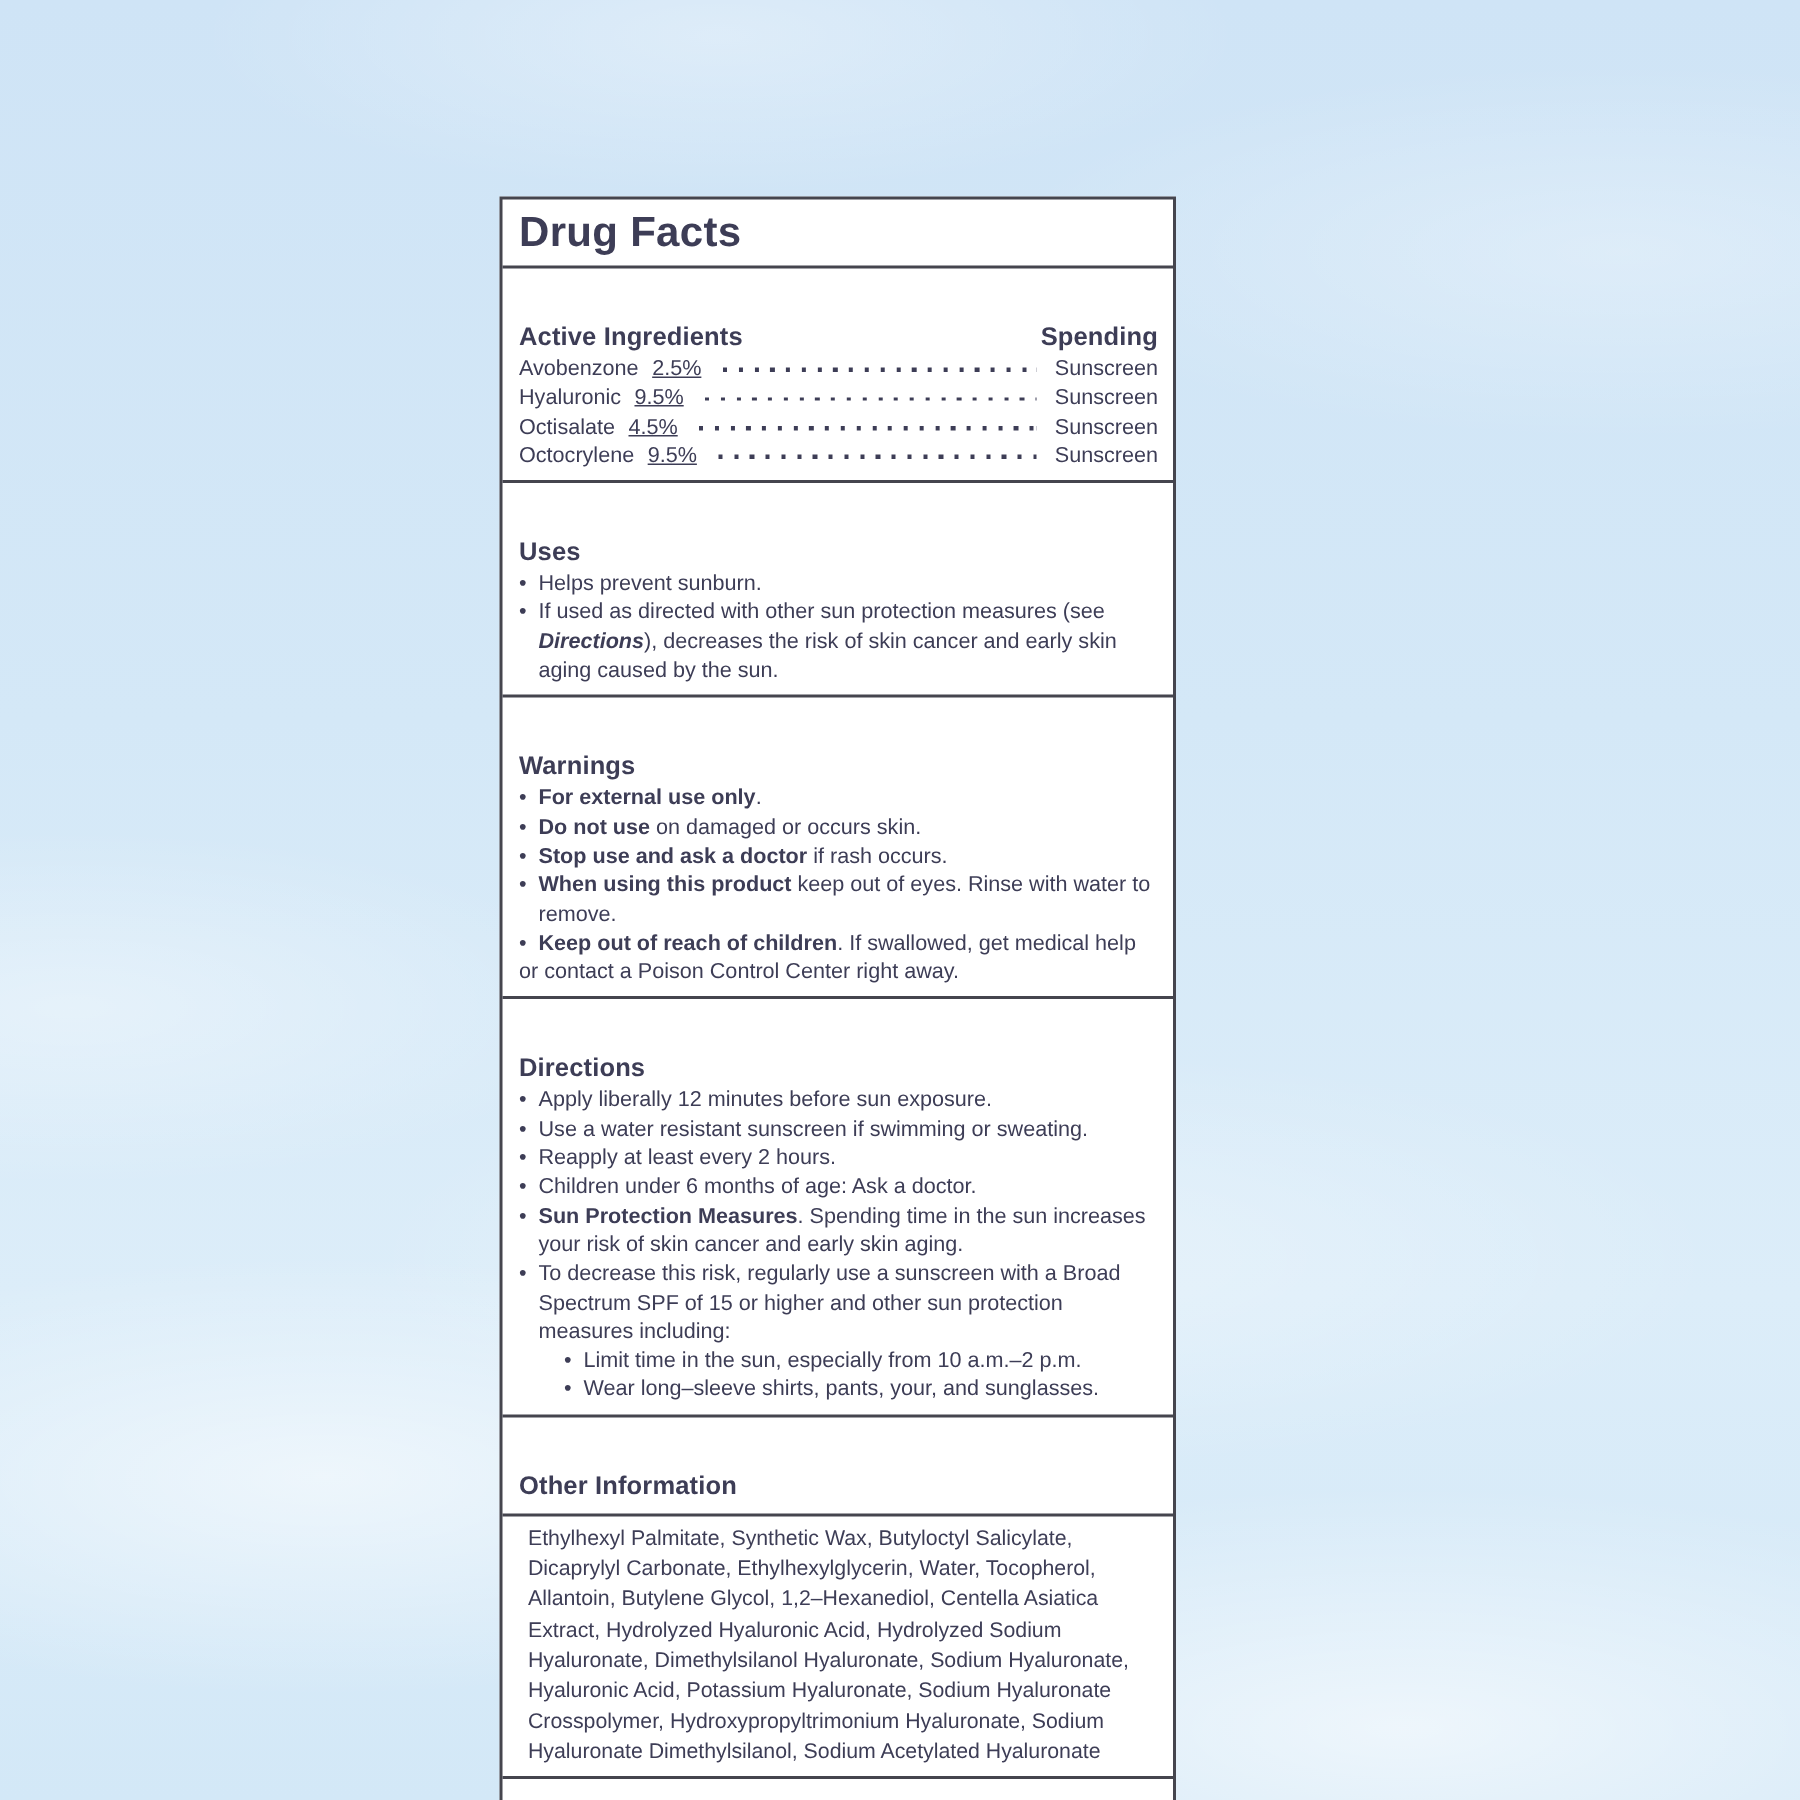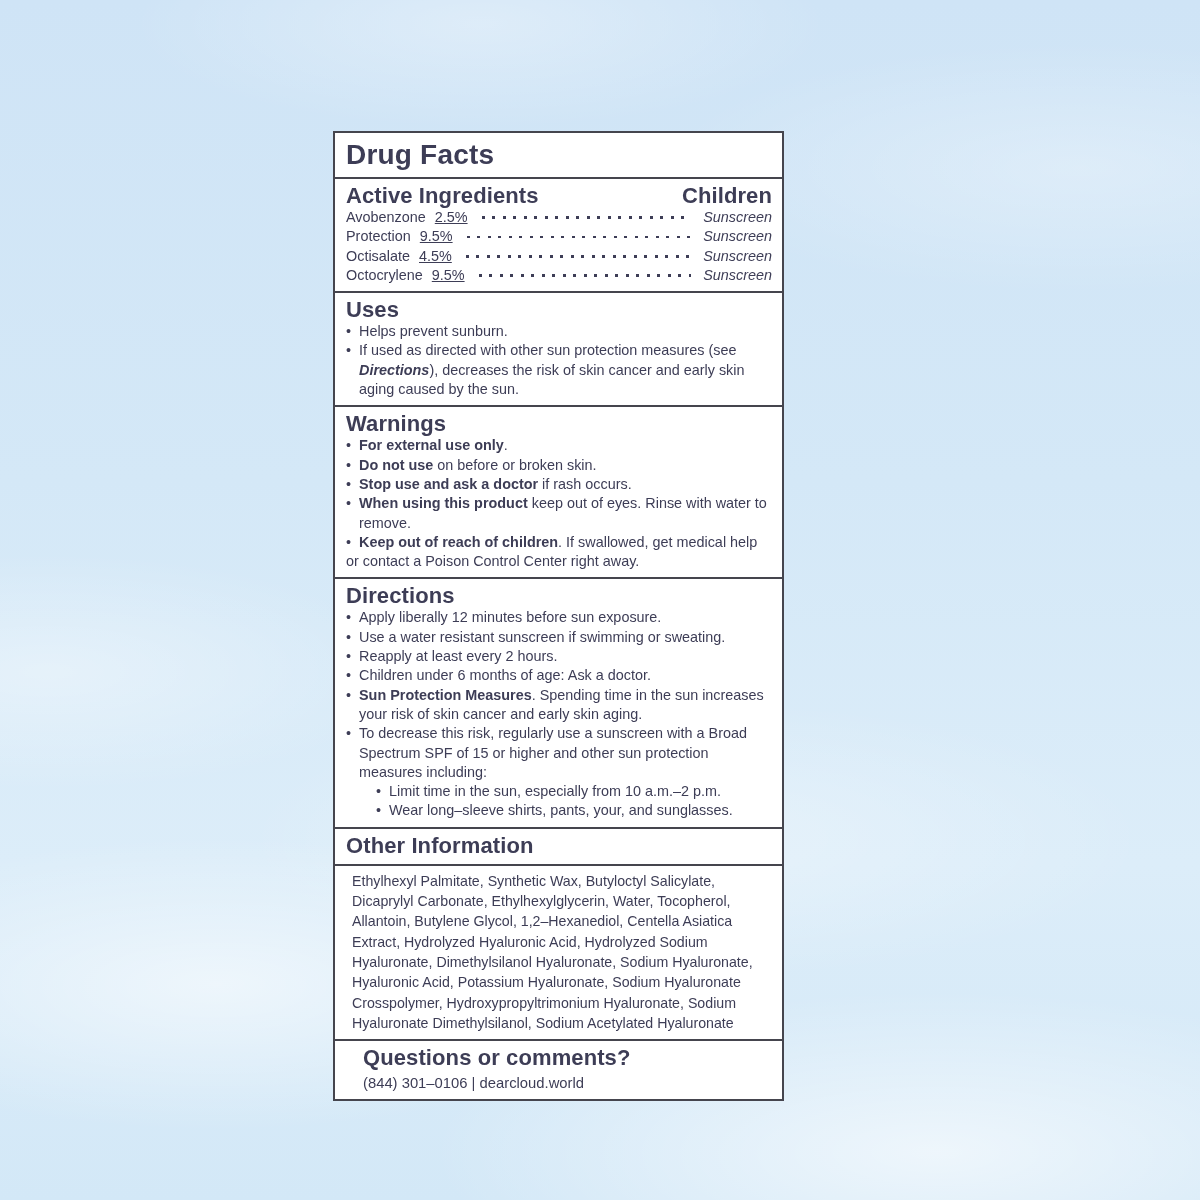--- a/index.html
+++ b/index.html
@@ -39,42 +39,43 @@
   .section:last-child { border-bottom: none; flex: 1; padding-left: 28px; }
 
   .title-section { padding: 6px 11px; }
   h1 {
     font-size: 28px;
     line-height: 32px;
     font-weight: 700;
     letter-spacing: 0.2px;
   }
   h2 {
-    font-size: 22px;
+    font-size: 17px;
     line-height: 24px;
     font-weight: 700;
     letter-spacing: 0.1px;
+    margin-top: 29px;
   }
 
   .body-text, .li, .ai-row { font-size: 14.4px; line-height: 19.3px; }
 
   
   .ai-header { display: flex; justify-content: space-between; align-items: baseline; }
   .ai-row { display: flex; align-items: baseline; text-align: center; }
   .ai-name { white-space: nowrap; }
   .ai-pct { margin-left: 9px; white-space: nowrap; text-decoration: underline; }
   .leader {
     flex: 1;
     align-self: center;
     height: 2.8px;
     margin: 0 12px 0 14px;
     background-image: repeating-linear-gradient(to right, #3d3d56 0 2.8px, rgba(0,0,0,0) 2.8px 10.5px);
     background-position: left center;
   }
-  .ai-purpose { white-space: nowrap; font-style: italic; }
+  .ai-purpose { white-space: nowrap; }
 
   
   .list { display: block; }
   .li { display: flex; }
   .li .dot { width: 13px; flex: 0 0 13px; }
   .li .txt { flex: 1; }
   .li.sub { margin-left: 30px; }
   .li.nobullet { display: block; }
   .b { font-weight: 700; }
   .i { font-style: italic; }
@@ -90,31 +91,31 @@
 
 <div class="panel">
 
   <div class="section title-section">
     <h1>Drug Facts</h1>
   </div>
 
   <div class="section">
     <div class="ai-header">
       <h2>Active Ingredients</h2>
-      <h2>Children</h2>
+      <h2>Spending</h2>
     </div>
     <div>
         <div class="ai-row">
           <span class="ai-name">Avobenzone</span>
           <span class="ai-pct">2.5%</span>
           <span class="leader"></span>
           <span class="ai-purpose">Sunscreen</span>
         </div>
         <div class="ai-row">
-          <span class="ai-name">Protection</span>
+          <span class="ai-name">Hyaluronic</span>
           <span class="ai-pct">9.5%</span>
           <span class="leader"></span>
           <span class="ai-purpose">Sunscreen</span>
         </div>
         <div class="ai-row">
           <span class="ai-name">Octisalate</span>
           <span class="ai-pct">4.5%</span>
           <span class="leader"></span>
           <span class="ai-purpose">Sunscreen</span>
         </div>
@@ -143,21 +144,21 @@
 
   <div class="section">
     <h2>Warnings</h2>
     <div class="list">
         <div class="li">
           <span class="dot">•</span>
           <div class="txt"><span class="b">For external use only</span><span>.</span></div>
         </div>
         <div class="li">
           <span class="dot">•</span>
-          <div class="txt"><span class="b">Do not use</span><span> on before or broken skin.</span></div>
+          <div class="txt"><span class="b">Do not use</span><span> on damaged or occurs skin.</span></div>
         </div>
         <div class="li">
           <span class="dot">•</span>
           <div class="txt"><span class="b">Stop use and ask a doctor</span><span> if rash occurs.</span></div>
         </div>
         <div class="li">
           <span class="dot">•</span>
           <div class="txt"><span class="b">When using this product</span><span> keep out of eyes. Rinse with water to remove.</span></div>
         </div>
         <div class="li">

